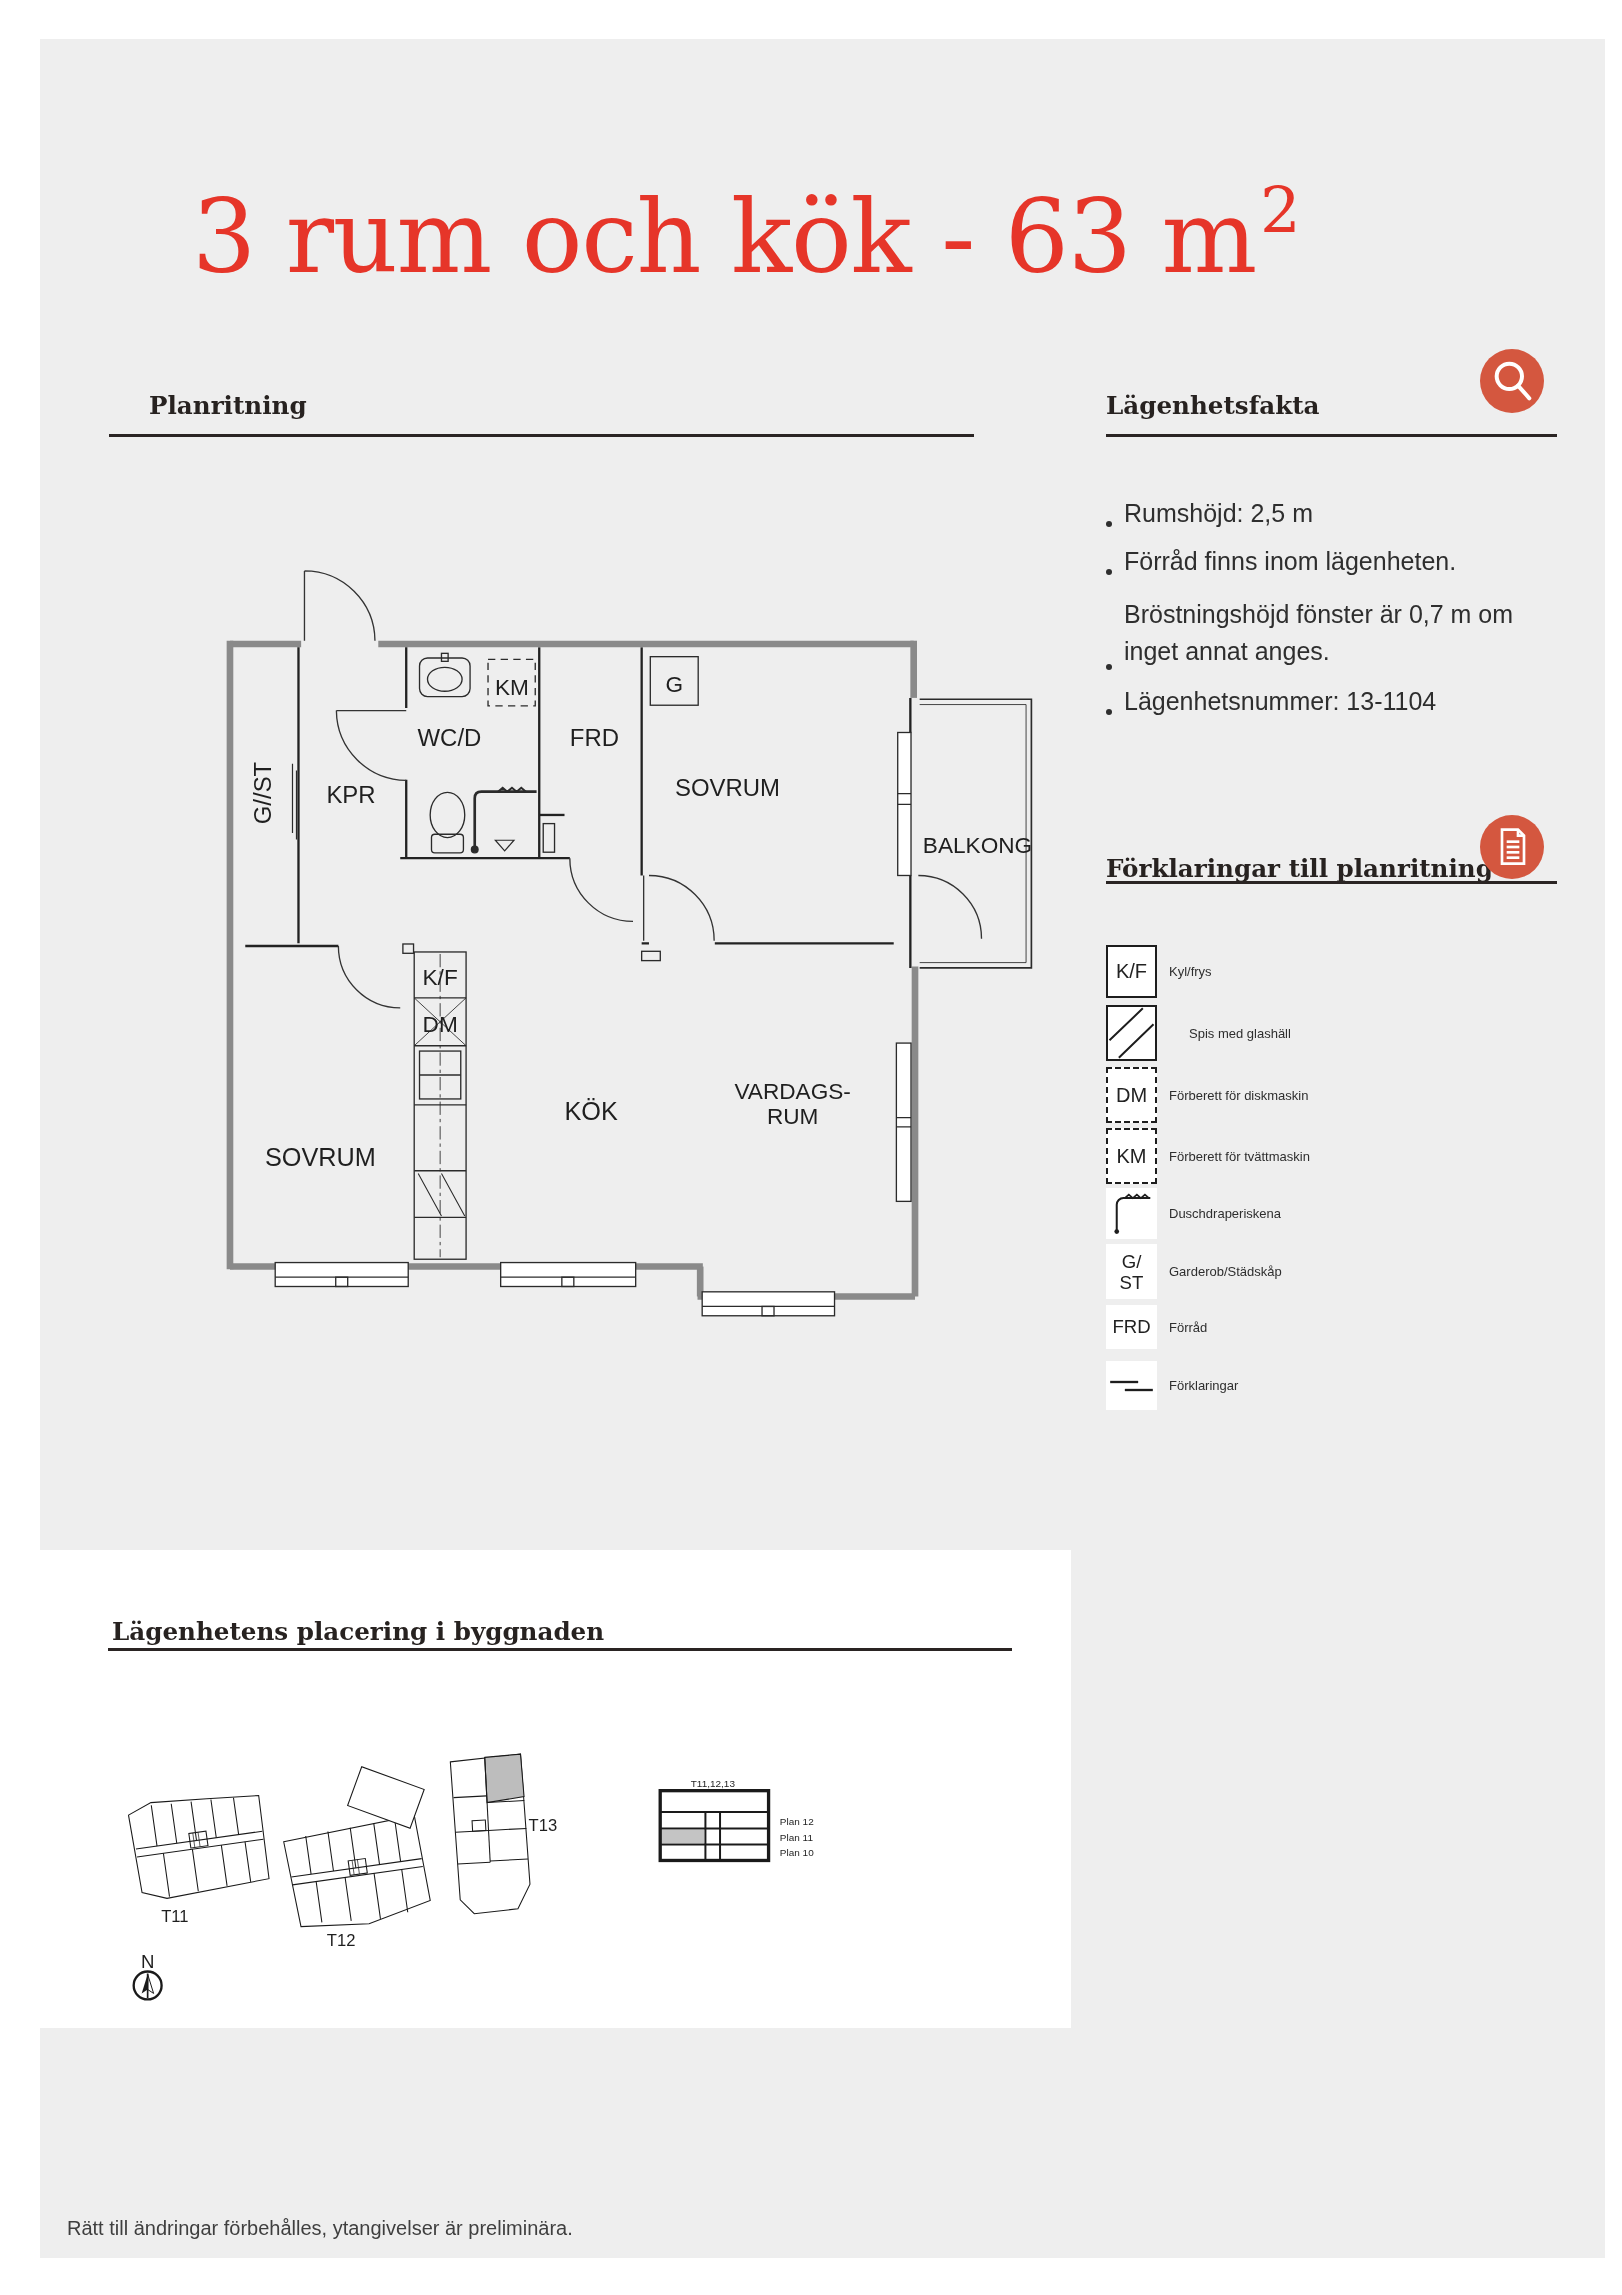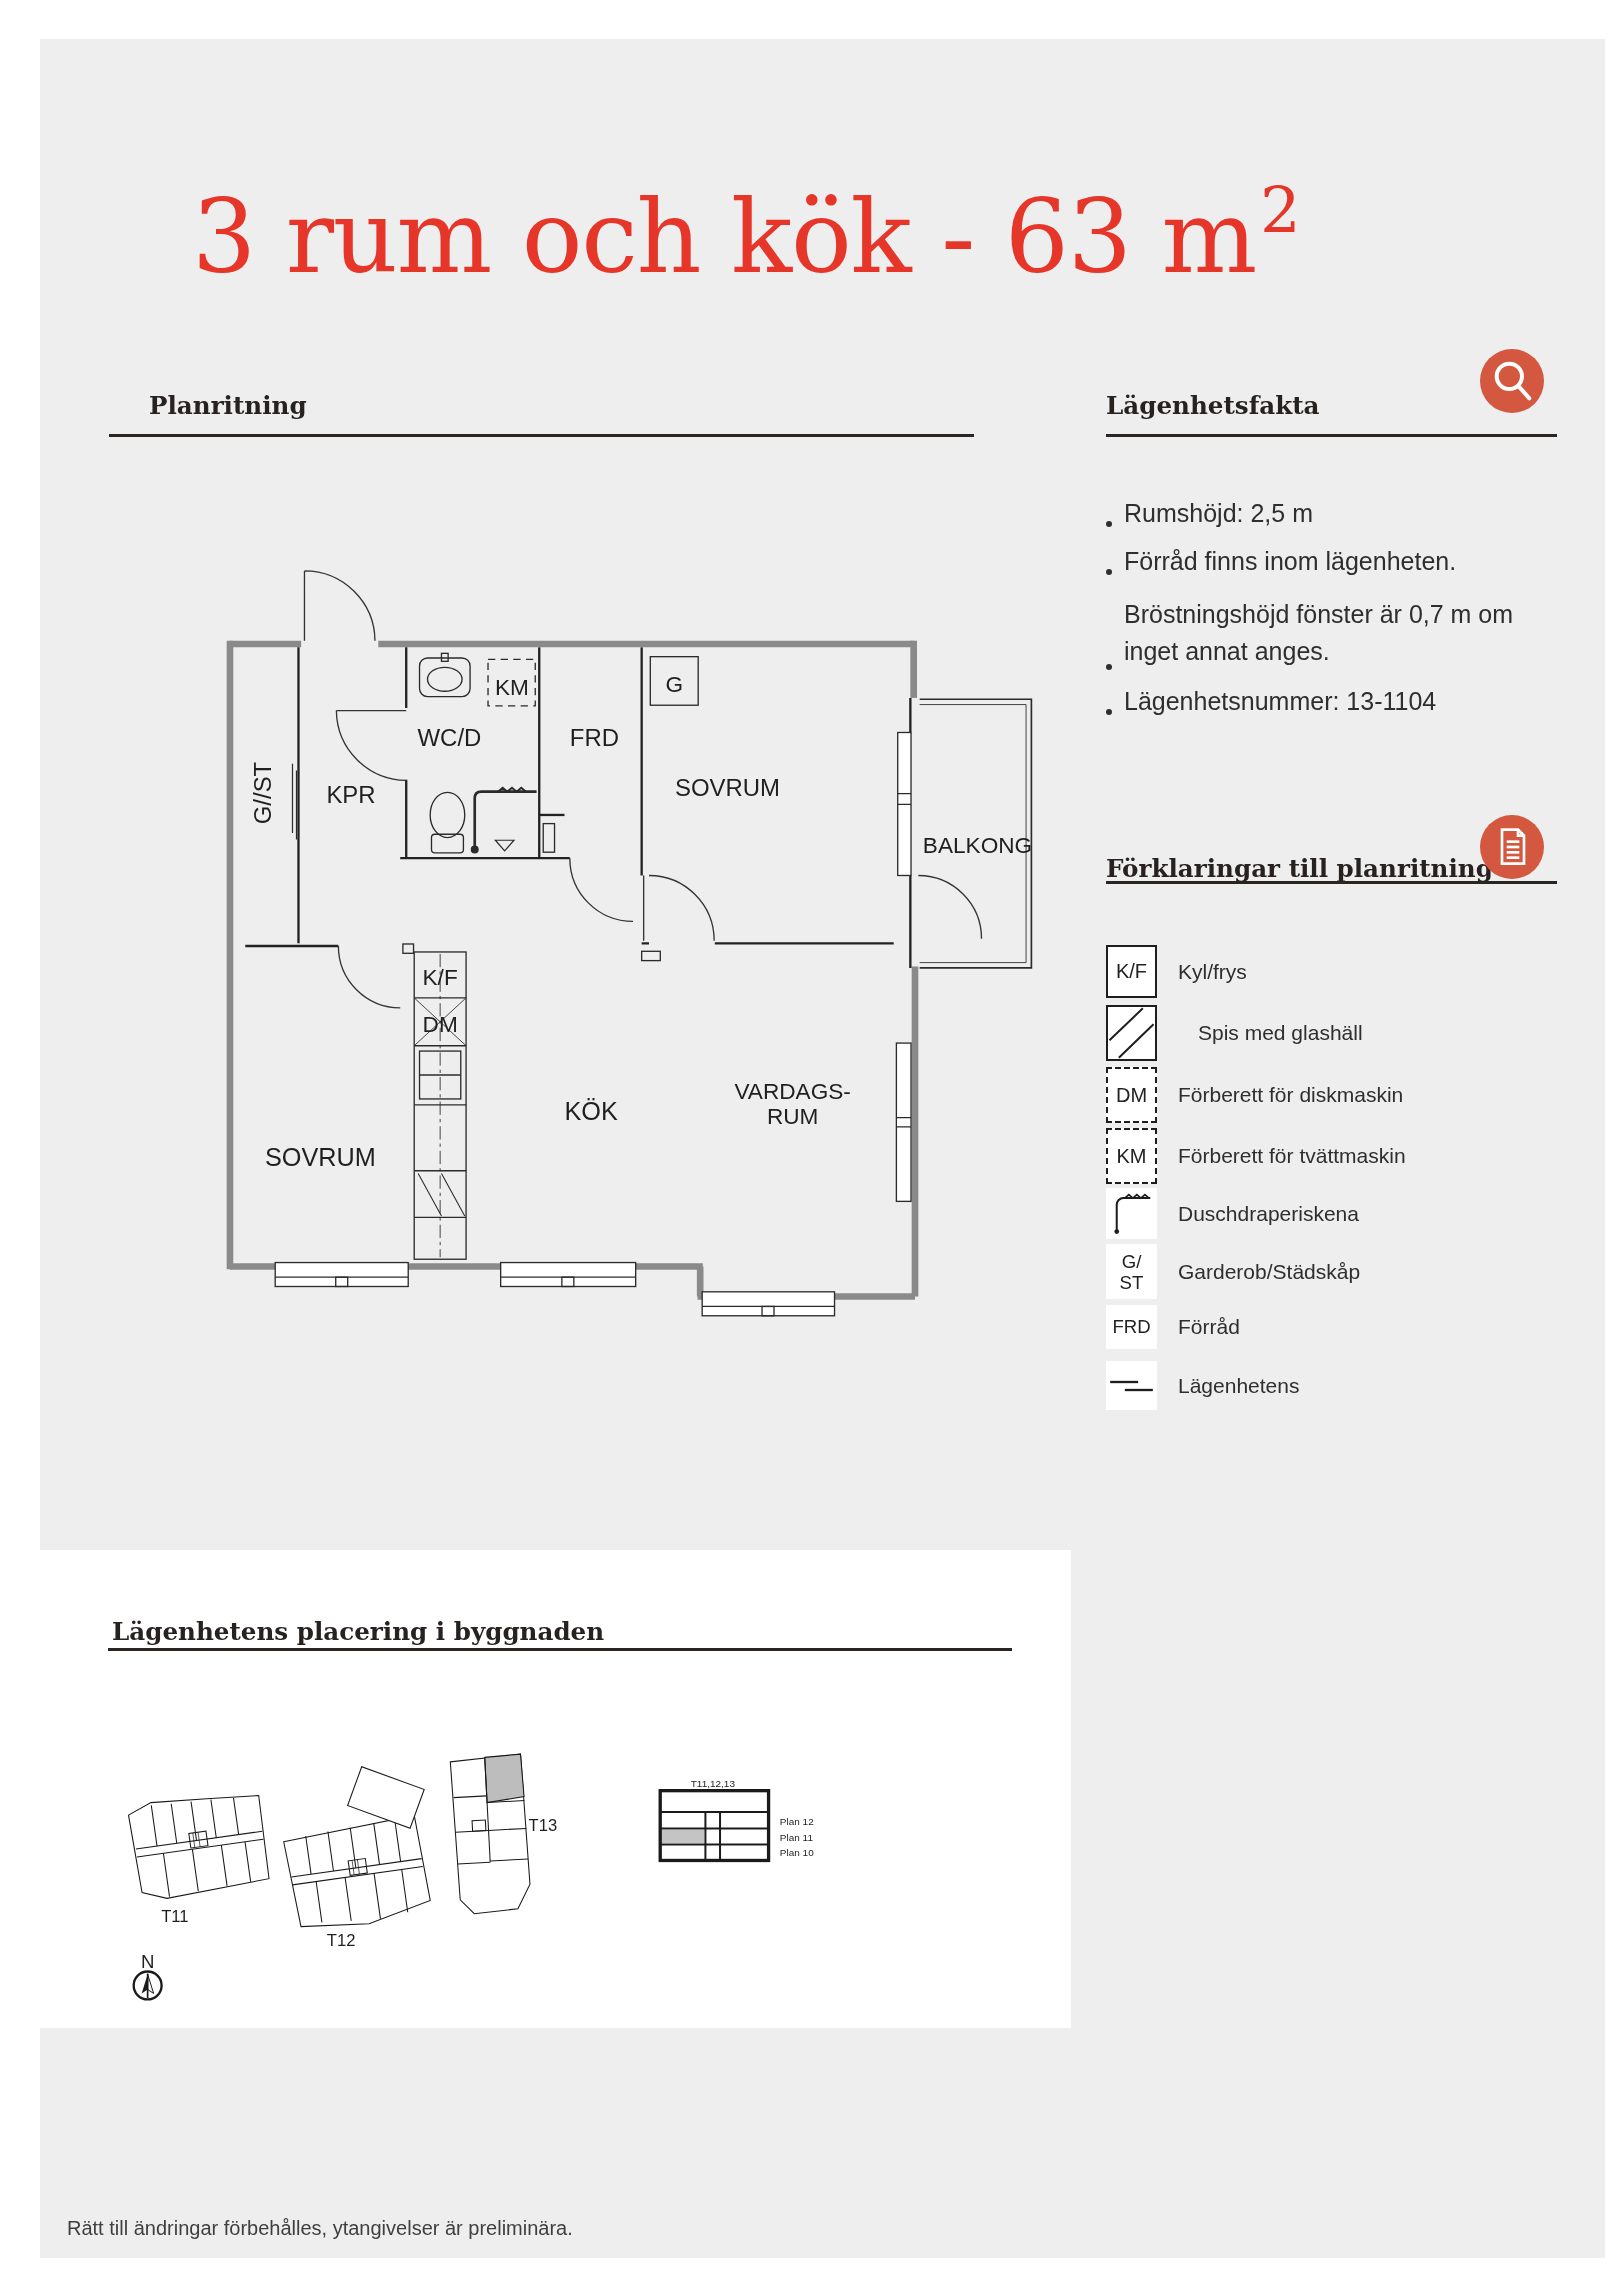--- a/index.html
+++ b/index.html
@@ -58,22 +58,22 @@
     width:51px;background:#ffffff;
     box-sizing:border-box;
     display:flex;flex-direction:column;
     align-items:center;justify-content:center;
     font-size:20px;color:#222;
     flex:0 0 51px;
   }
   .sym.border{border:2px solid #1d1d1d;}
   .sym.dashed{border:2px dashed #1d1d1d;}
   .legend-label{
-    margin-left:21px;
-    font-size:21px;color:#2e2e2e;
+    margin-left:12px;
+    font-size:13px;color:#2e2e2e;
     white-space:nowrap;
   }
   .white-box{
     left:40px;top:1550px;width:1031px;height:478px;
     background:#ffffff;
   }
   .footer-text{
     left:67px;top:2217px;
     font-size:20px;color:#3f3f3f;
     white-space:nowrap;
@@ -180,21 +180,21 @@
     </div>
   <div class="legend-label">Förråd</div>
 </div>
 <div class="abs legend-row" style="top:1361px;">
   <div class="sym" style="height:49px;">
     <svg width="51" height="40" viewBox="0 0 76 60">
       <line x1="6" y1="24" x2="48" y2="24" stroke="#1d1d1d" stroke-width="3.5"></line>
       <line x1="28" y1="36" x2="70" y2="36" stroke="#1d1d1d" stroke-width="3.5"></line>
     </svg>
   </div>
-  <div class="legend-label">Lägenhetens</div>
+  <div class="legend-label">Förklaringar</div>
 </div>
 
 <svg class="abs" style="left:220px;top:552px;" width="838" height="772" viewBox="330 830 1260 1160">
 
   <g stroke="#8a8a8a" stroke-width="10" fill="none">
     <path d="M345,968 H452 M568,968 H1373"></path>
     <path d="M1373,963 V1049"></path>
     <path d="M1375,1453 V1949"></path>
     <path d="M1375,1949 H1254 M1055,1949 H1048"></path>
     <path d="M1052,1949 V1904"></path>

